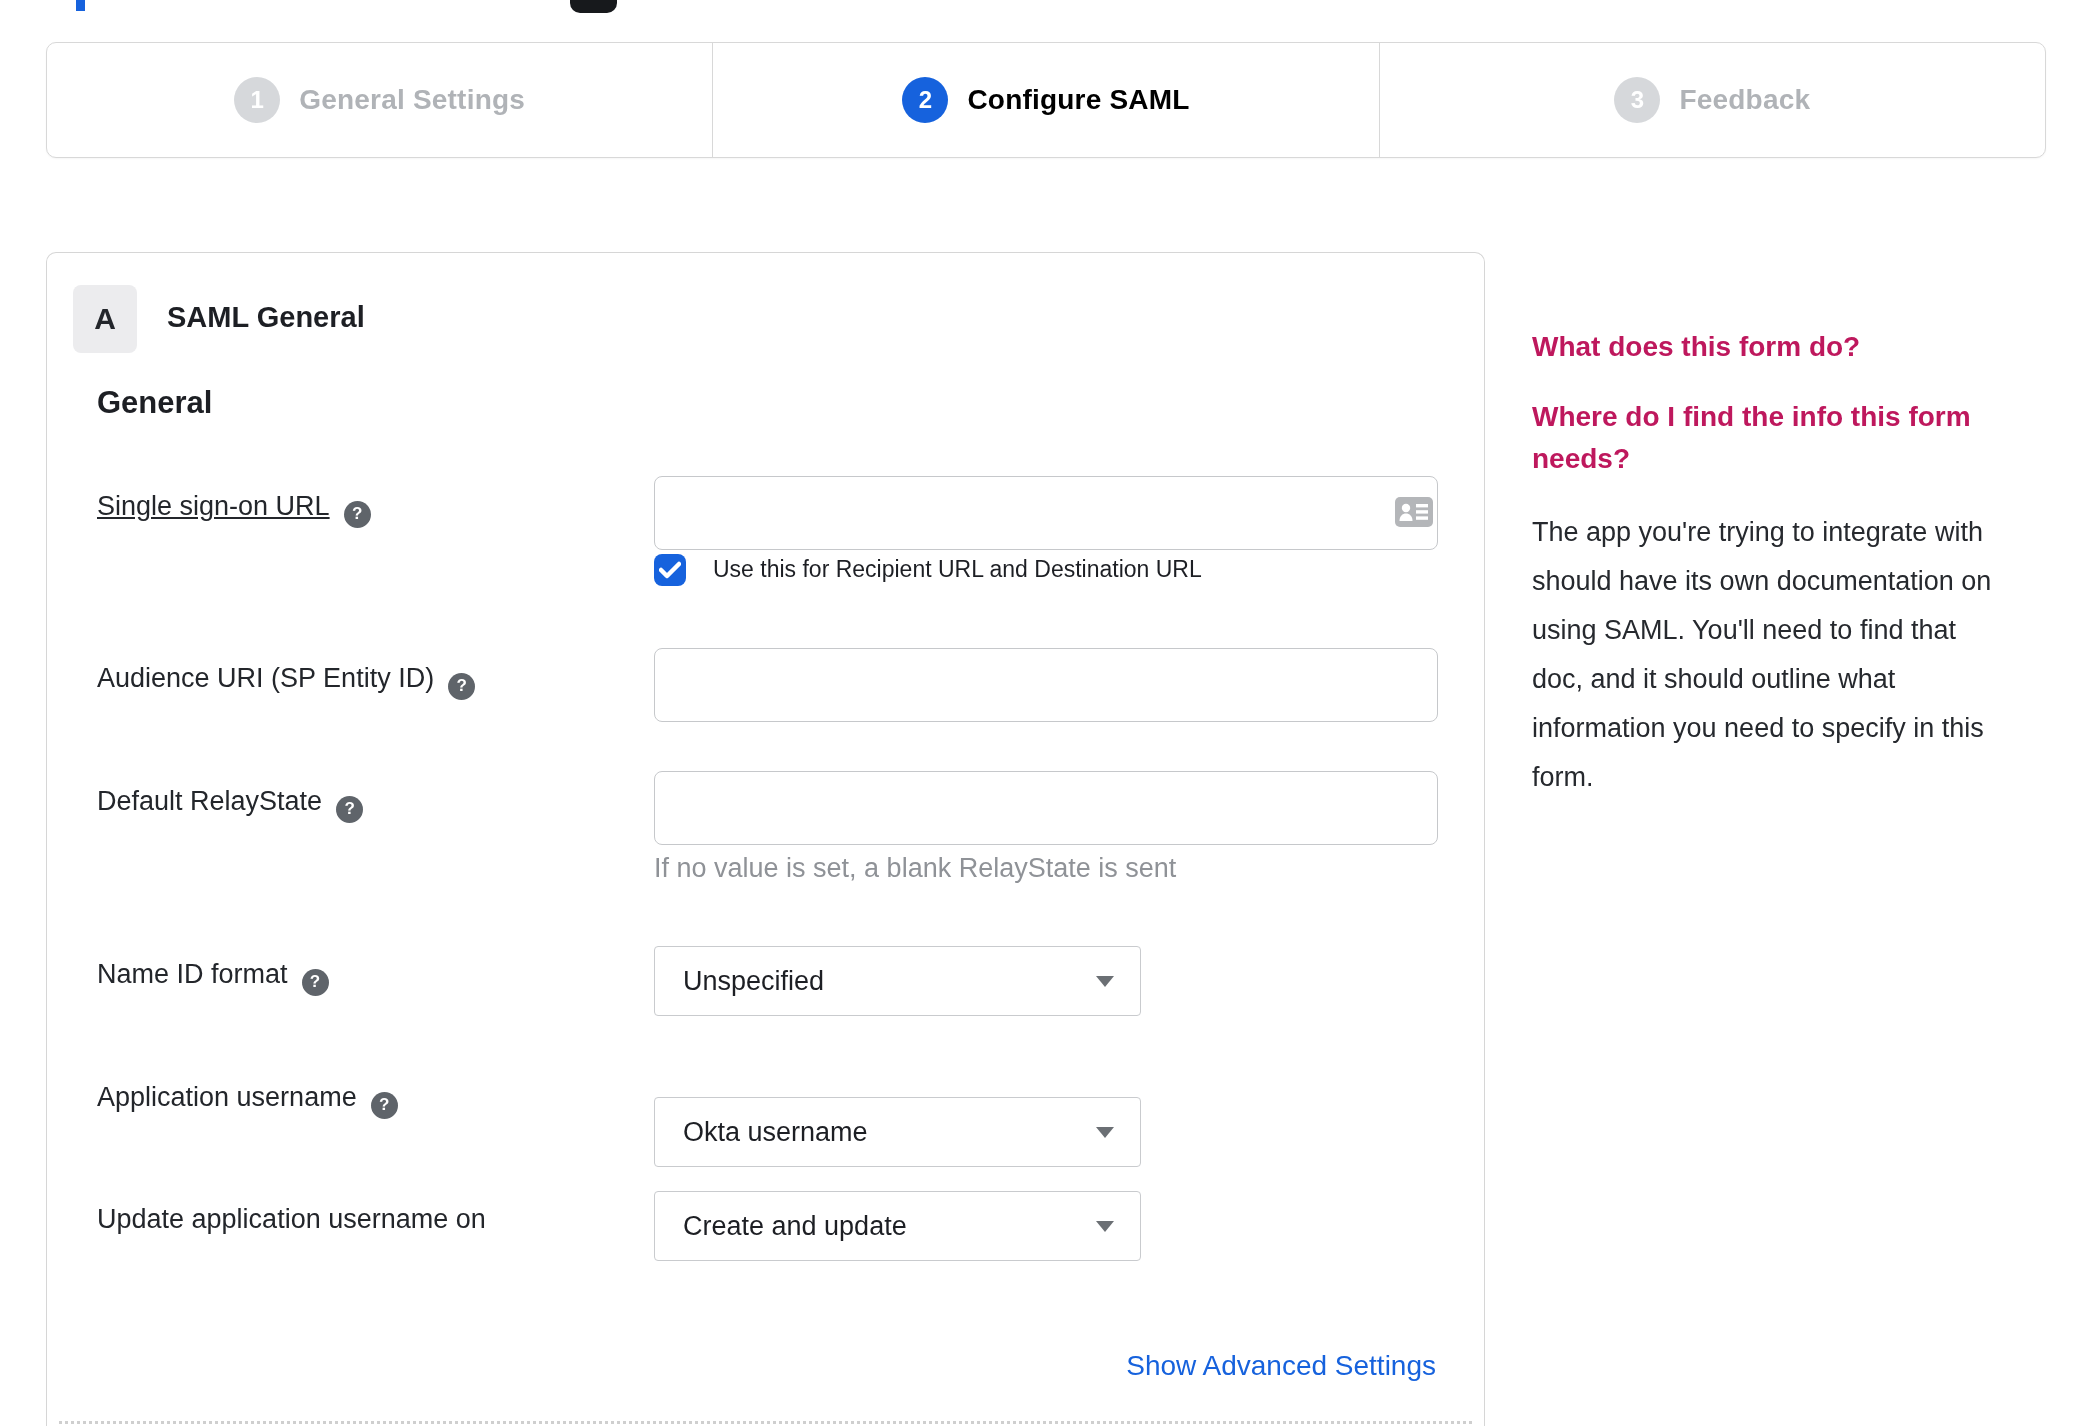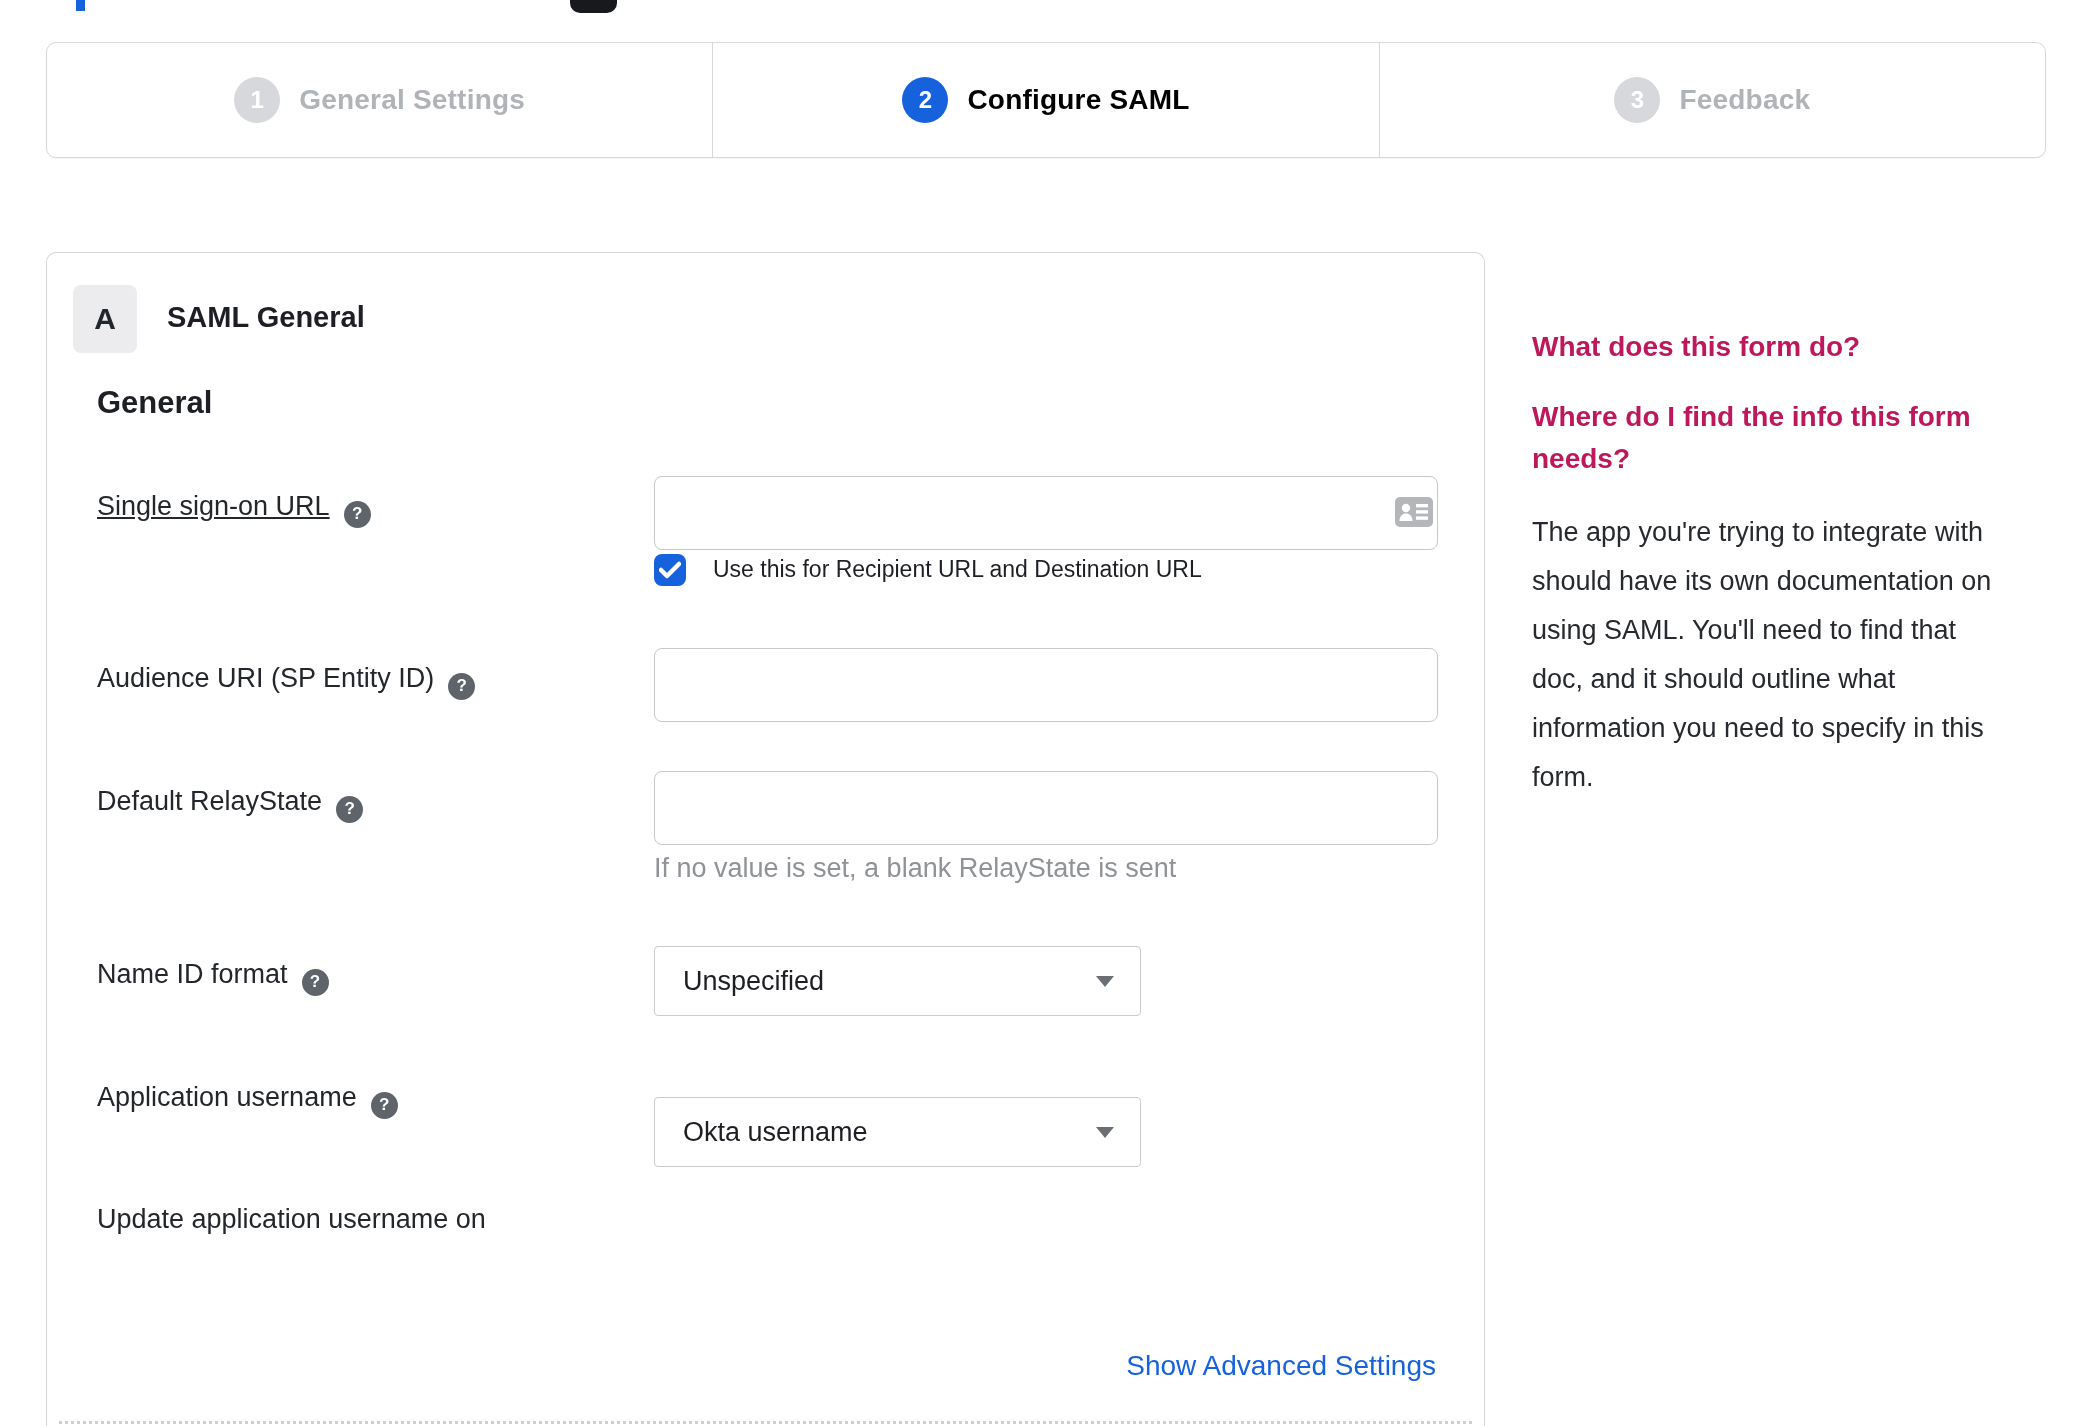--- a/index.html
+++ b/index.html
@@ -147,20 +147,24 @@
     <span class="caret"></span>
   </div>
 
   <div class="field-label" style="top:829px;"><span>Application username</span><span class="help-icon">?</span></div>
   <div class="select" style="top:816px;margin-top:28px;">
     <span class="select-value">Okta username</span>
     <span class="caret"></span>
   </div>
 
   <div class="field-label" style="top:951px;"><span>Update application username on</span></div>
+  <div class="select" style="top:938px;">
+    <span class="select-value">Create and update</span>
+    <span class="caret"></span>
+  </div>
 
   <a class="advanced-link">Show Advanced Settings</a>
 
   <div class="dotted-divider"></div>
 </div>
 
 <div class="sidebar">
   <h3>What does this form do?</h3>
   <h3>Where do I find the info this form
 needs?</h3>

